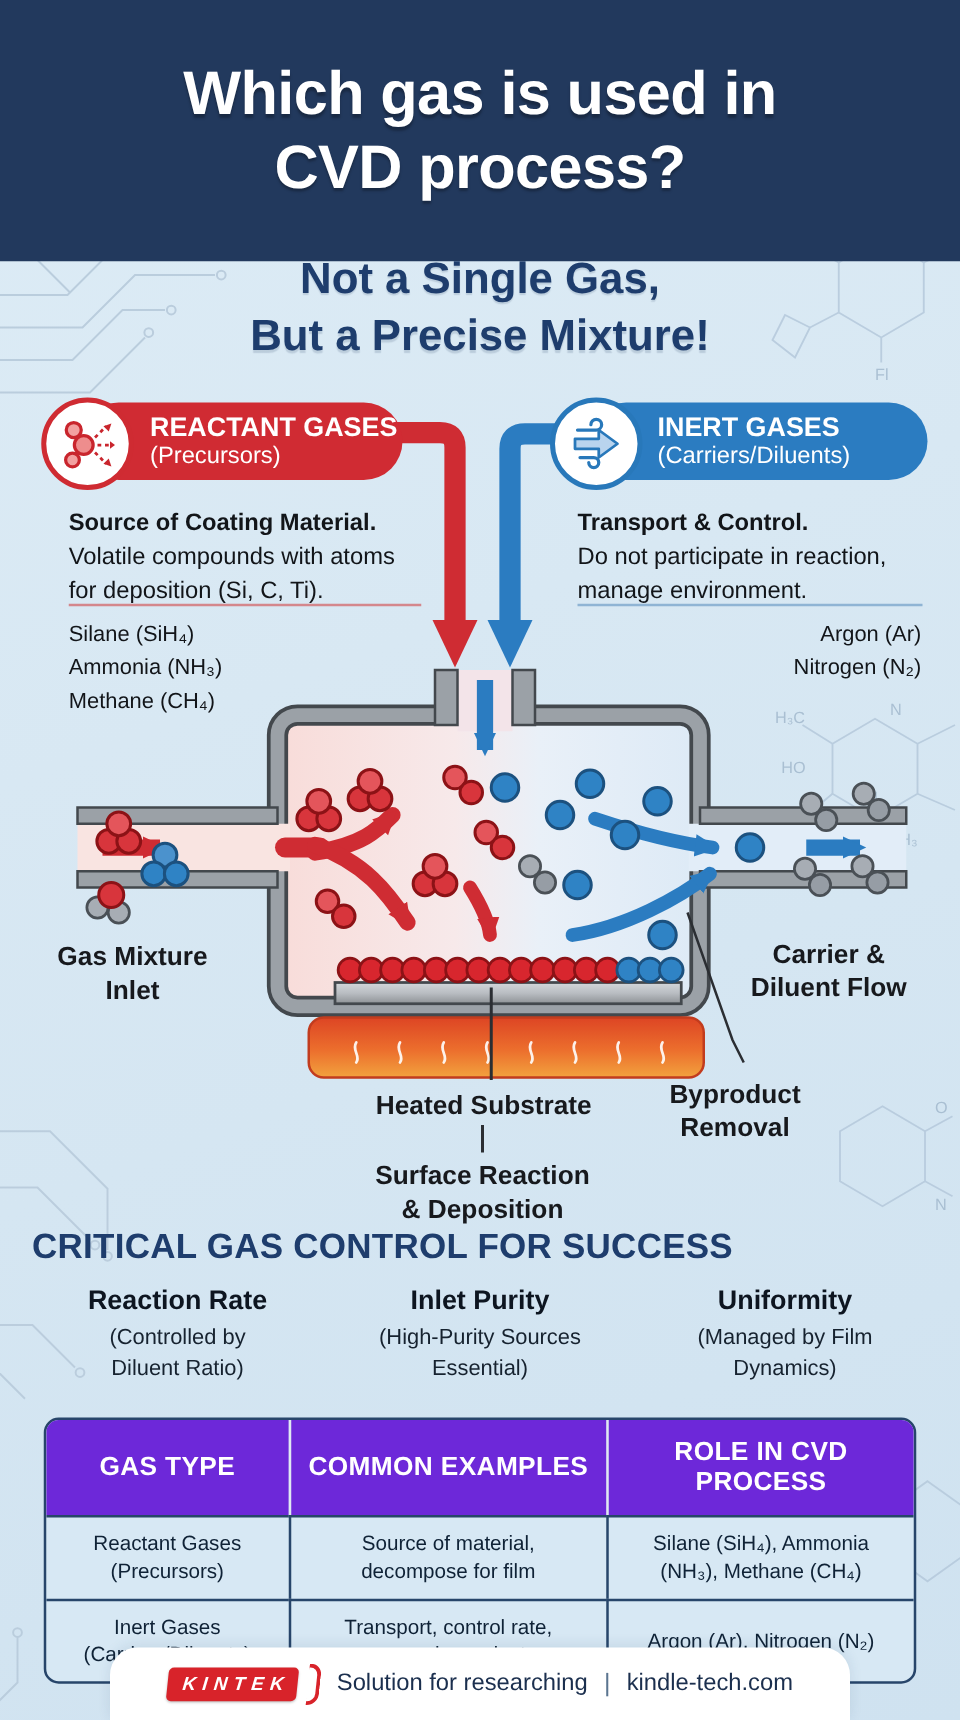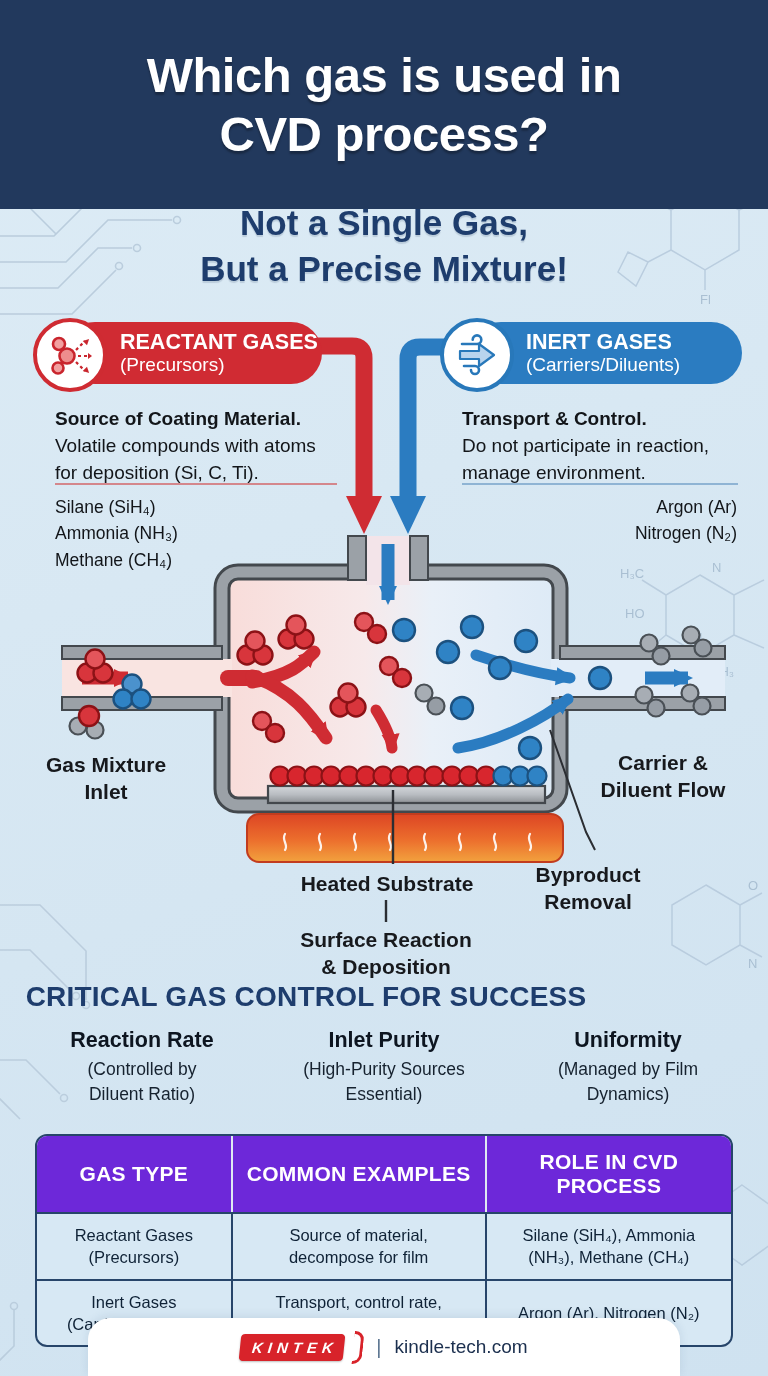--- a/index.html
+++ b/index.html
@@ -392,17 +392,18 @@
     <div class="td">Inert Gases
 (Carriers/Diluents)</div>
     <div class="td bl">Transport, control rate,
 remove byproducts</div>
     <div class="td bl">Argon (Ar), Nitrogen (N₂)</div>
   </div>
 
   <div class="footer">
     <span class="logo">KINTEK</span>
     <span class="logo-arc"></span>
+    <span class="tagline">Solution for researching</span>
     <span class="fdiv">|</span>
     <span class="site">kindle-tech.com</span>
   </div>
 
 </div>
 
 </body></html>

